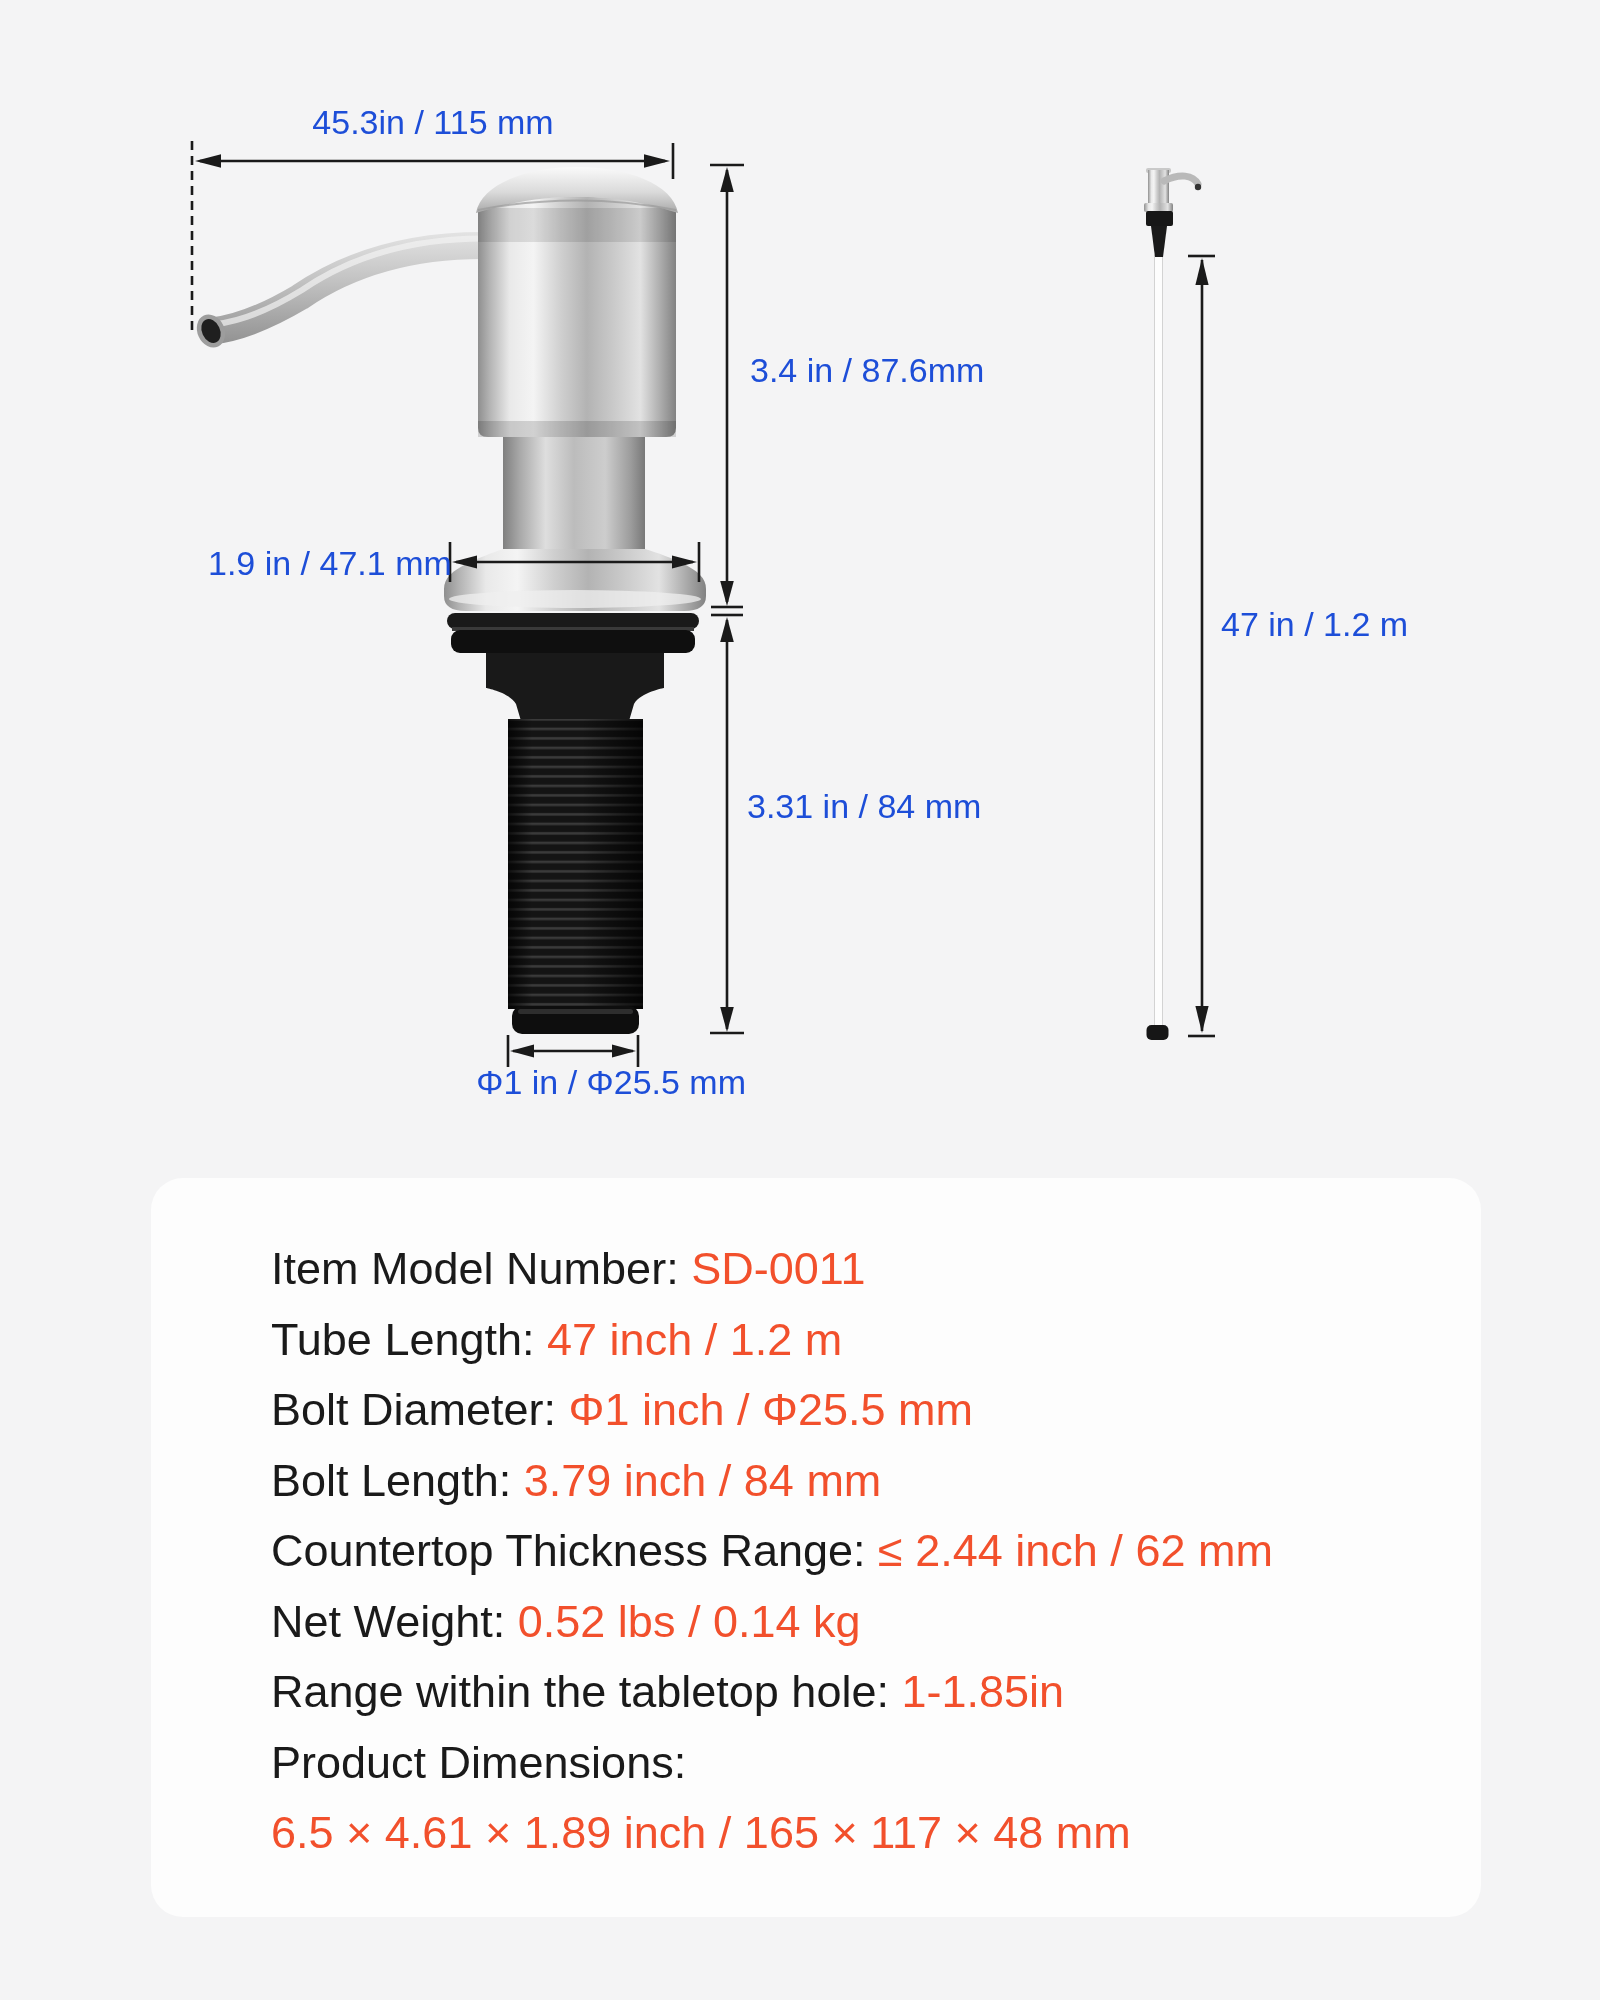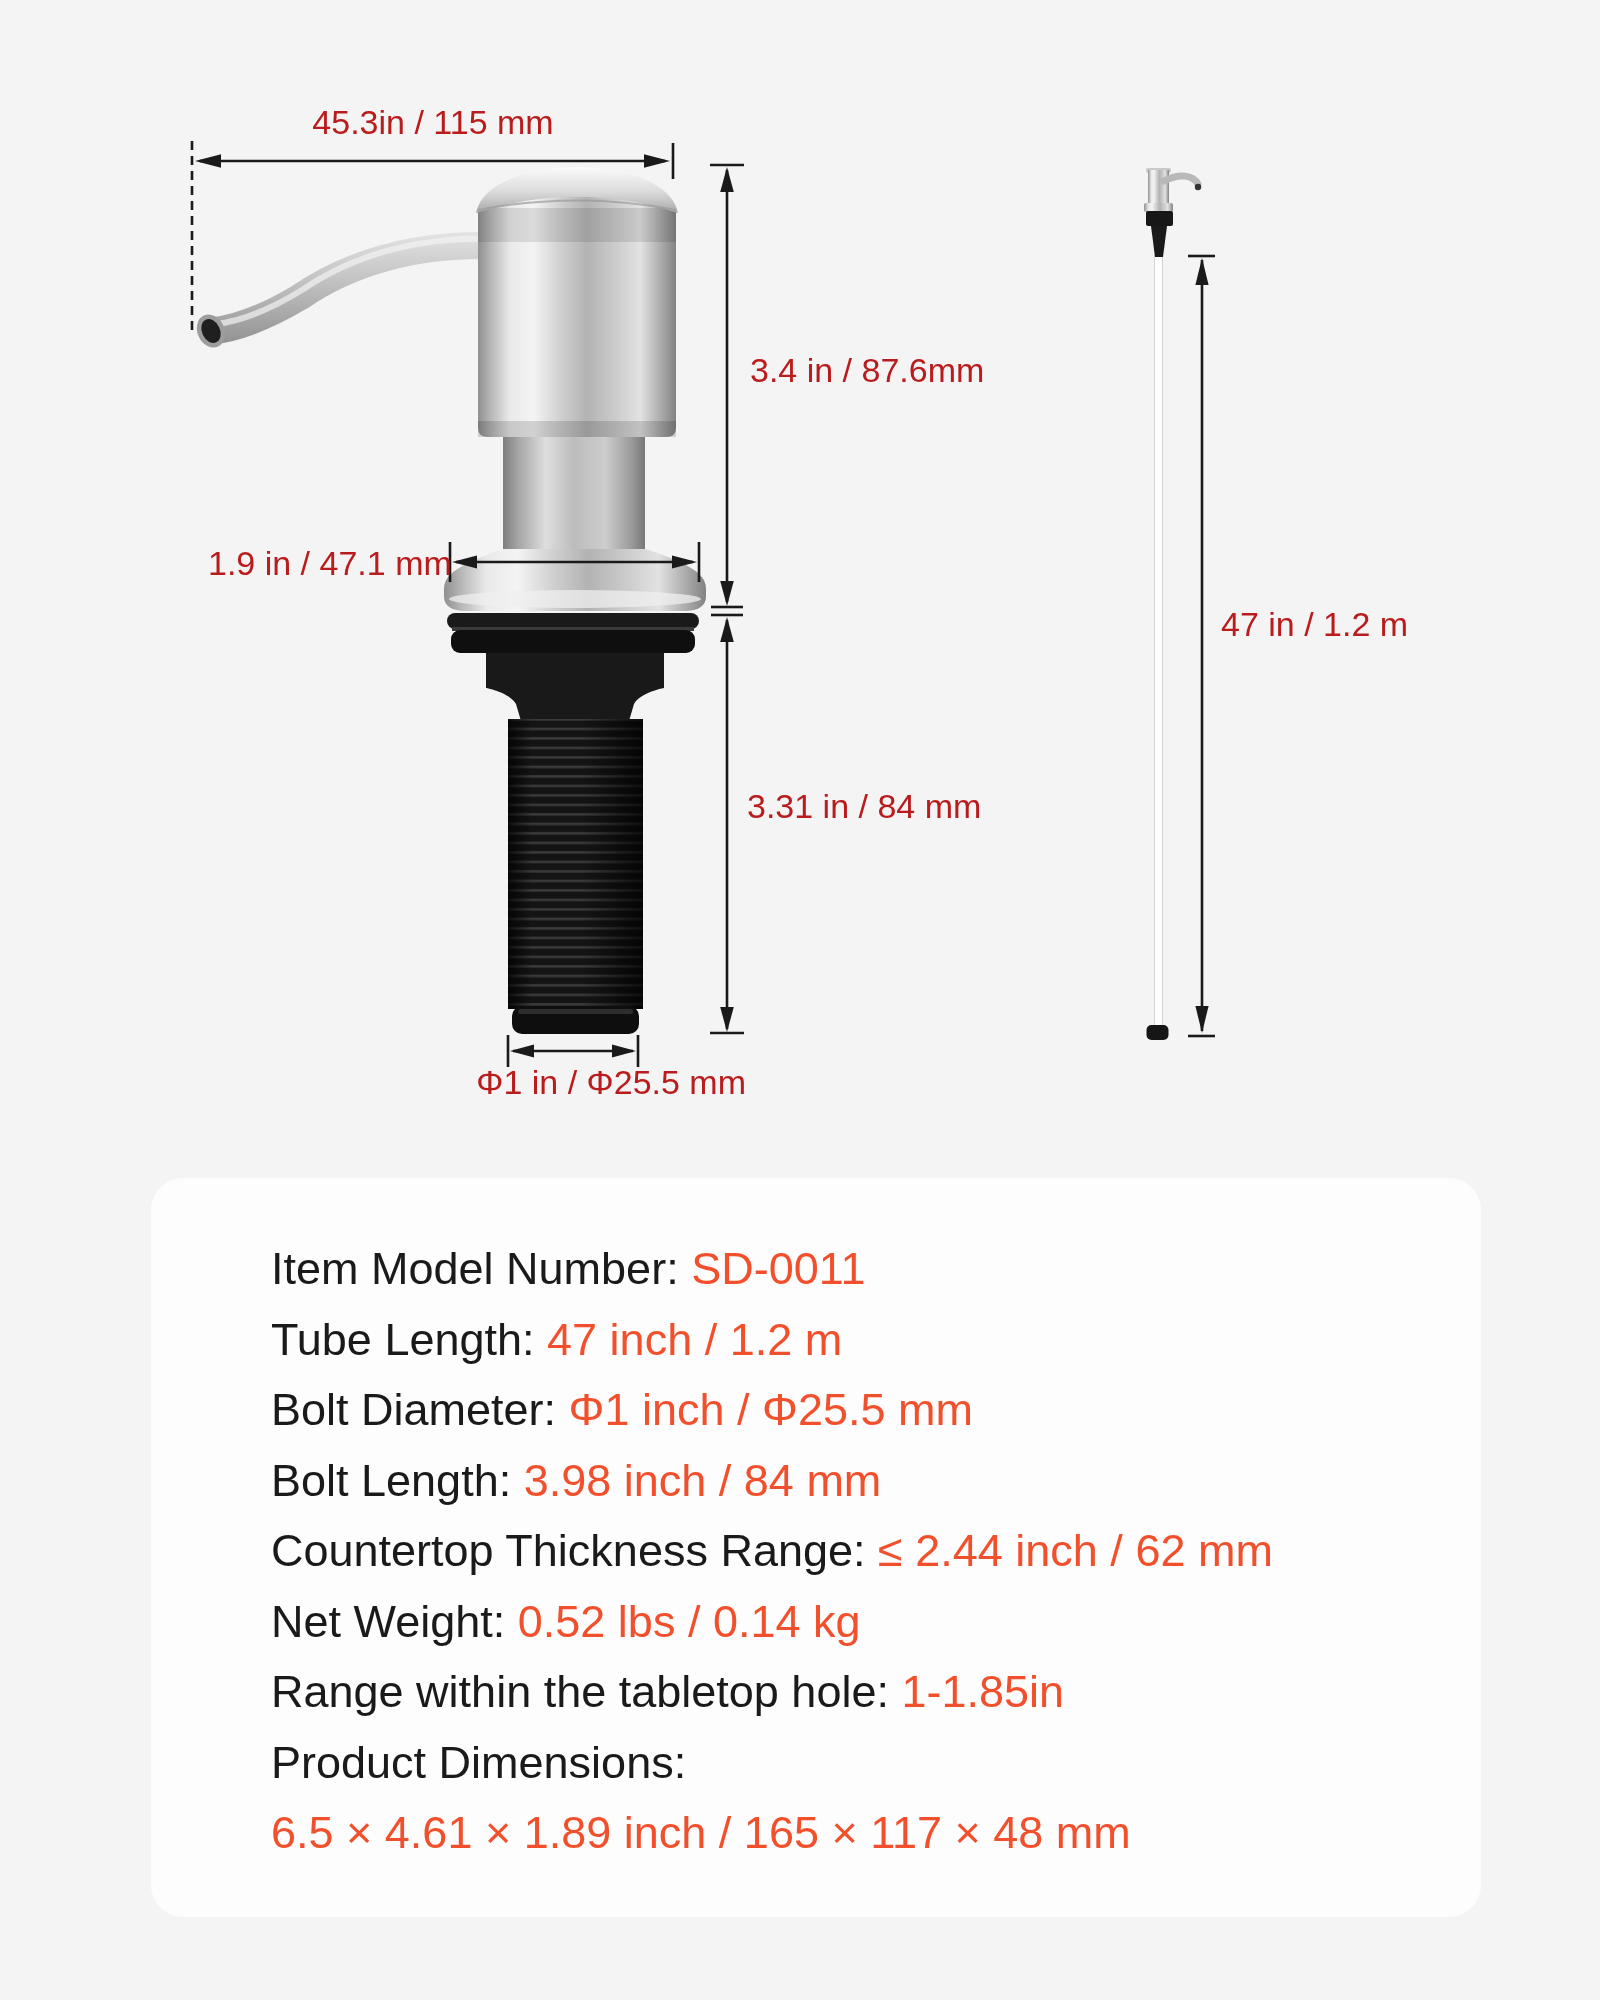--- a/index.html
+++ b/index.html
@@ -12,21 +12,21 @@
     overflow:hidden;
   }
   .page{position:absolute;inset:0;}
   .diagram{position:absolute;left:0;top:0;width:1600px;height:1160px;}
   .diagram svg{position:absolute;left:0;top:0;}
   .dim-label{
     position:absolute;
     font-size:34px;
     line-height:38px;
     font-weight:400;
-    color:#b91c1c;
+    color:#1d4ed8;
     white-space:nowrap;
   }
   .dl-spout{left:233px;top:103px;width:400px;text-align:center;}
   .dl-head{left:750px;top:351px;}
   .dl-flange{left:184px;top:544px;margin-left:24px;}
   .dl-bolt-len{left:747px;top:787px;}
   .dl-bolt-dia{left:446px;top:1063px;width:272px;text-align:right;margin-left:28px;}
   .dl-tube{left:1221px;top:605px;}
   .spec-card{
     position:absolute;
@@ -204,21 +204,21 @@
     <div class="dim-label dl-flange">1.9 in / 47.1 mm</div>
     <div class="dim-label dl-bolt-len">3.31 in / 84 mm</div>
     <div class="dim-label dl-bolt-dia">Φ1 in / Φ25.5 mm</div>
     <div class="dim-label dl-tube">47 in / 1.2 m</div>
   </div>
 
   <div class="spec-card">
     <div class="spec-row"><span class="spec-label">Item Model Number: </span><span class="spec-value">SD-0011</span></div>
     <div class="spec-row"><span class="spec-label">Tube Length: </span><span class="spec-value">47 inch / 1.2 m</span></div>
     <div class="spec-row"><span class="spec-label">Bolt Diameter: </span><span class="spec-value">Φ1 inch / Φ25.5 mm</span></div>
-    <div class="spec-row"><span class="spec-label">Bolt Length: </span><span class="spec-value">3.98 inch / 84 mm</span></div>
+    <div class="spec-row"><span class="spec-label">Bolt Length: </span><span class="spec-value">3.79 inch / 84 mm</span></div>
     <div class="spec-row"><span class="spec-label">Countertop Thickness Range: </span><span class="spec-value">≤ 2.44 inch / 62 mm</span></div>
     <div class="spec-row"><span class="spec-label">Net Weight: </span><span class="spec-value">0.52 lbs / 0.14 kg</span></div>
     <div class="spec-row"><span class="spec-label">Range within the tabletop hole: </span><span class="spec-value">1-1.85in</span></div>
     <div class="spec-row"><span class="spec-label">Product Dimensions: </span><span class="spec-value"></span></div>
     <div class="spec-row"><span class="spec-label"></span><span class="spec-value">6.5 × 4.61 × 1.89 inch / 165 × 117 × 48 mm</span></div>
   </div>
 
 </div>
 
 </body></html>

